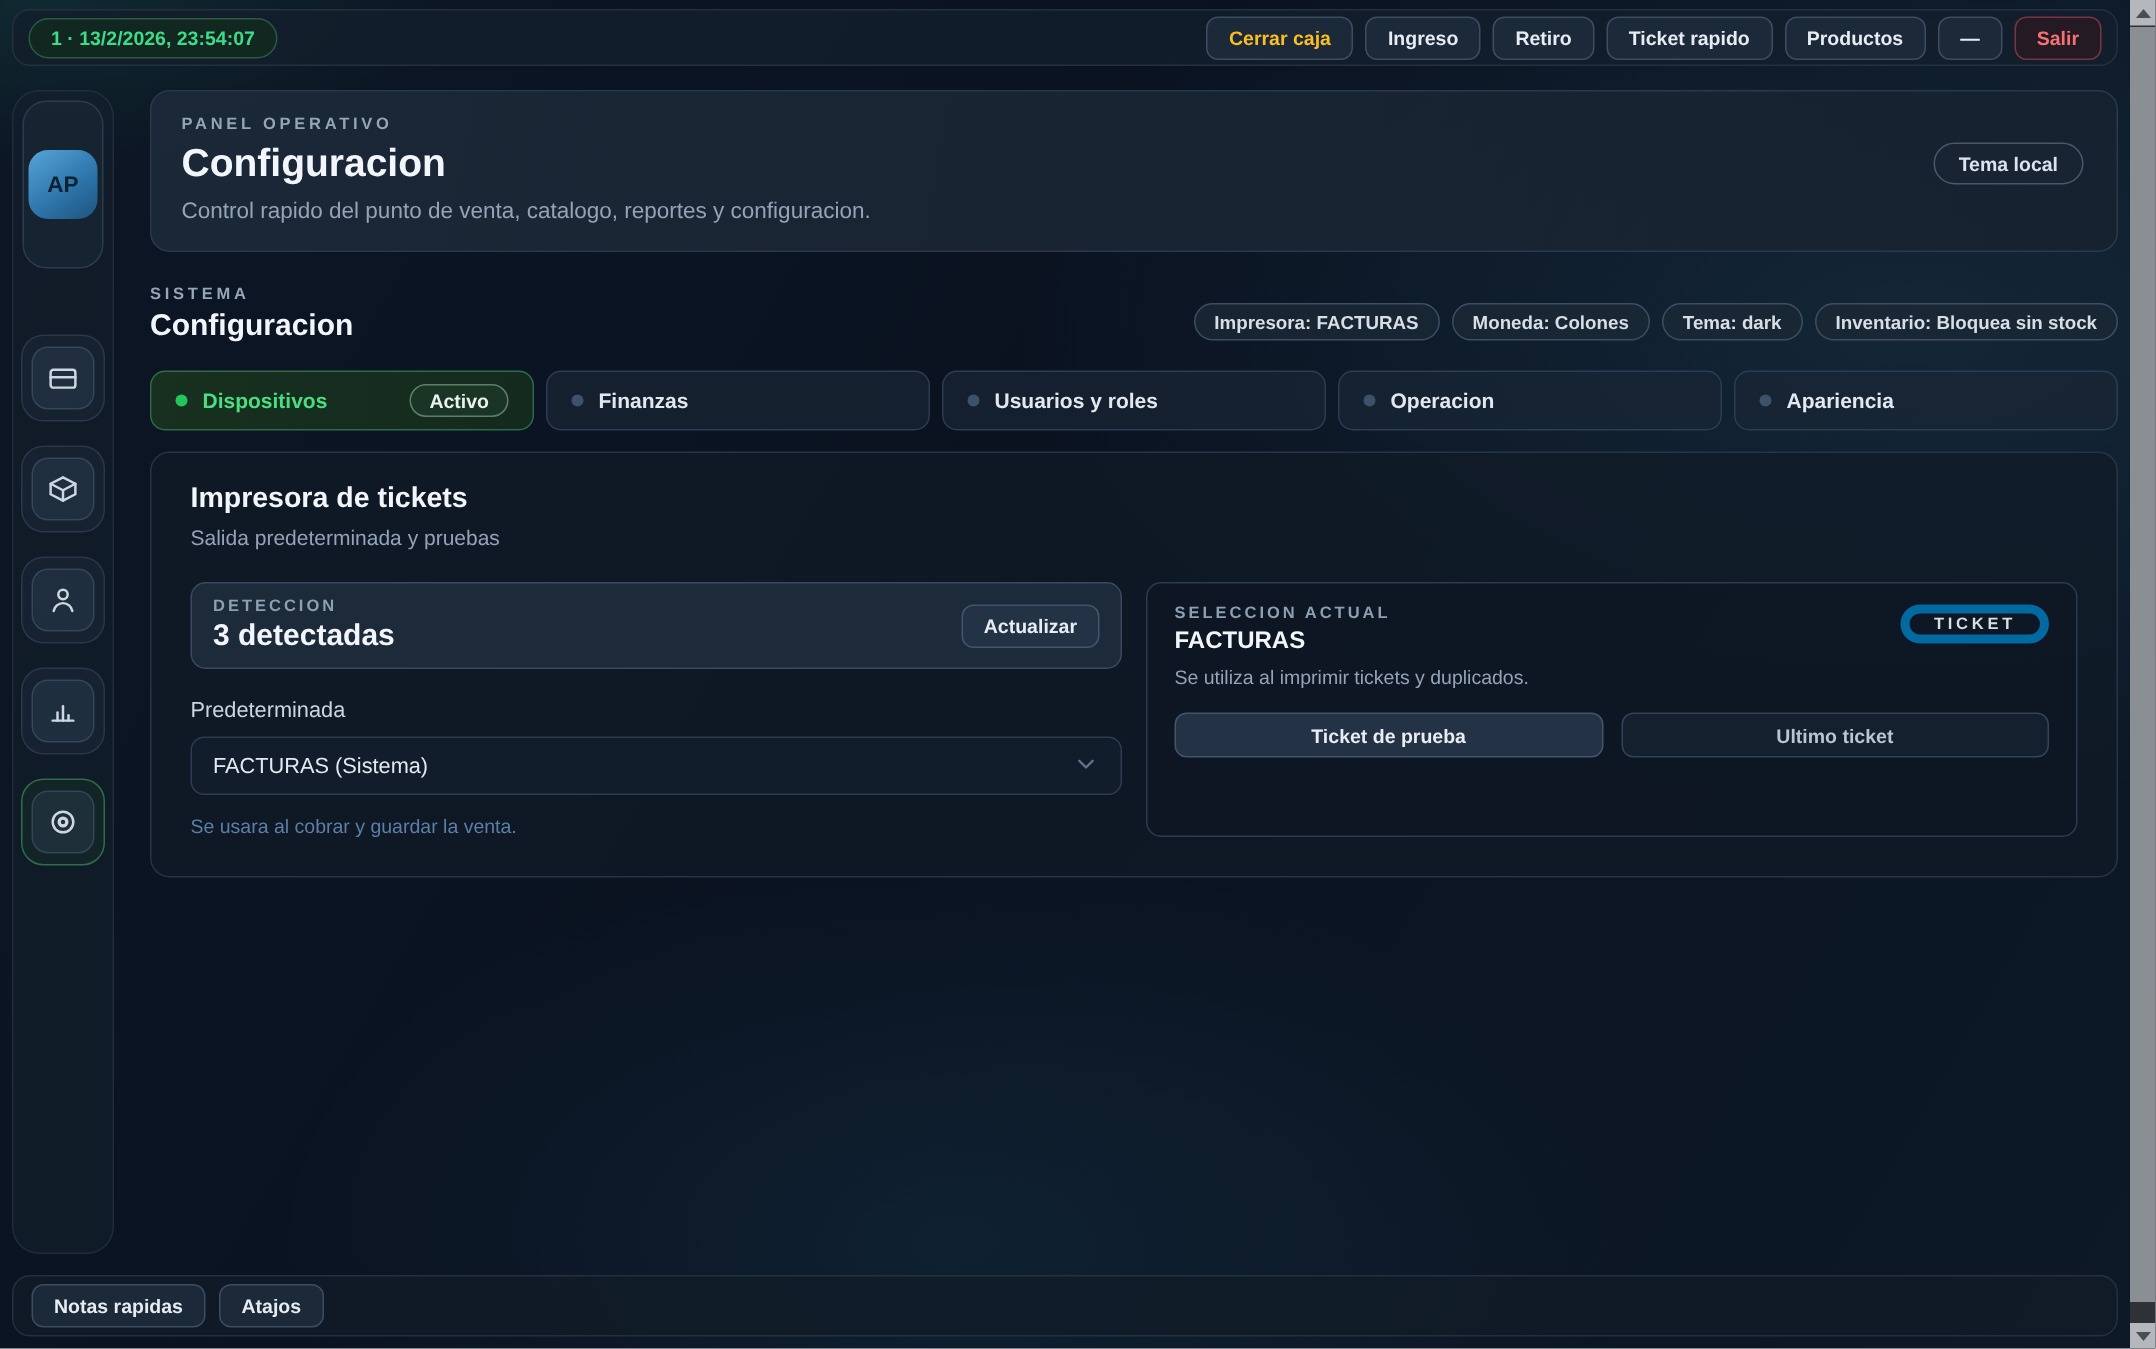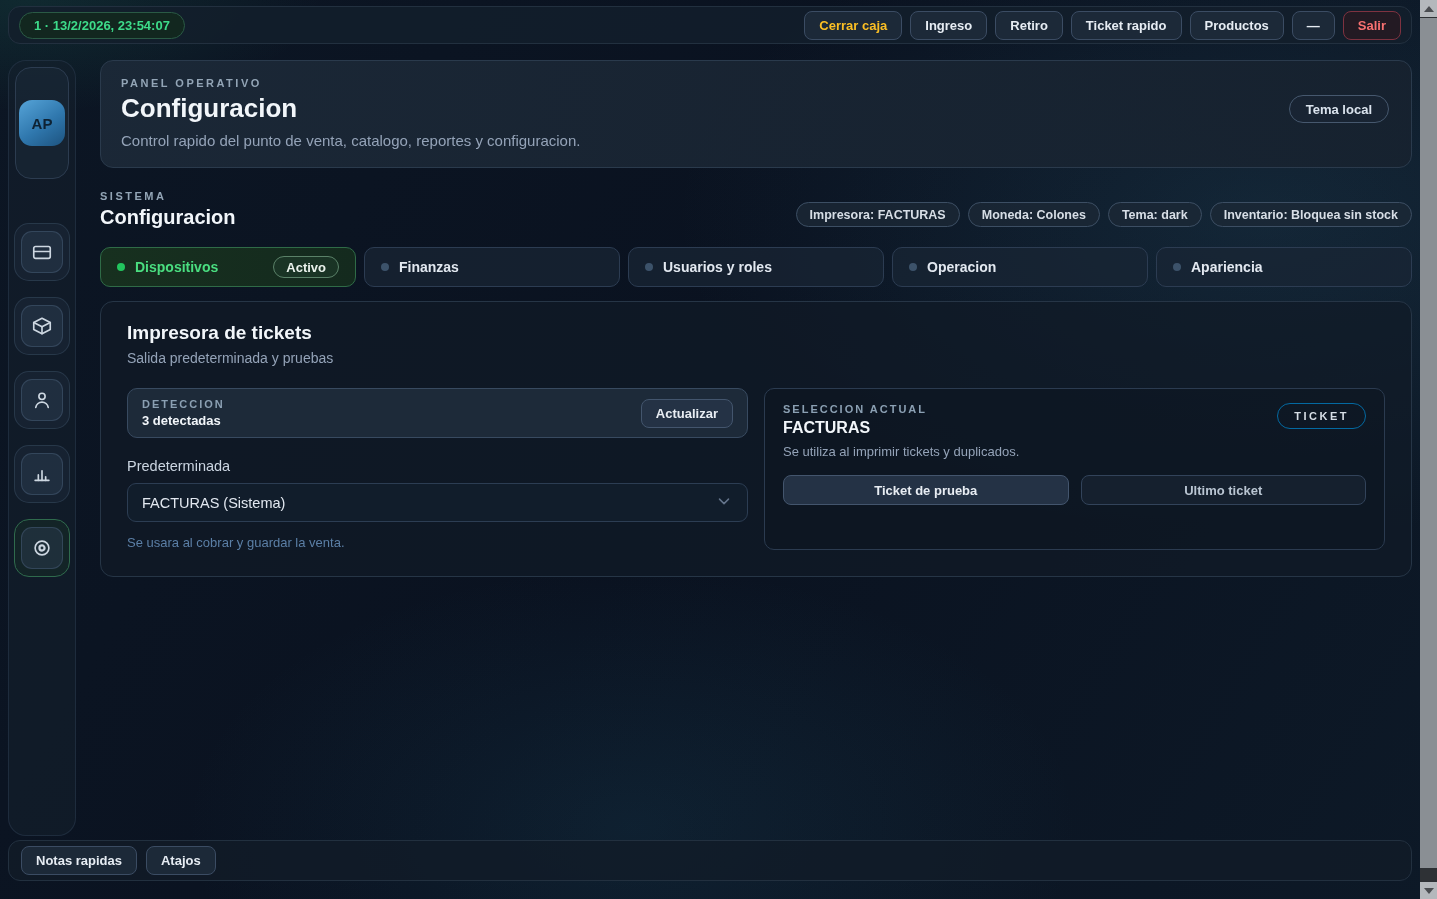--- a/index.html
+++ b/index.html
@@ -7,21 +7,21 @@
   body {
     font-family:"Liberation Sans","DejaVu Sans",sans-serif;
     color:#e2e8f0;
     background:
       radial-gradient(420px 160px at 2% 0%, rgba(52,211,153,0.10), transparent 70%),
       radial-gradient(950px 520px at 88% 24%, rgba(62,130,160,0.16), transparent 62%),
       radial-gradient(720px 420px at 44% 92%, rgba(40,115,145,0.14), transparent 62%),
       linear-gradient(120deg,#0c1624 0%,#0a1220 48%,#0d1927 100%);
     display:flex;
   }
-  .app { flex:1; display:flex; flex-direction:column; padding:6px 8px 18px 8px; min-width:0; }
+  .app { flex:1; display:flex; flex-direction:column; padding:6px 8px 8px 8px; min-width:0; }
 
   
   .topbar {
     height:38px; border-radius:12px;
     background:rgba(19,30,43,0.85); border:1px solid #22303f;
     display:flex; align-items:center; justify-content:space-between;
     padding:0 10px; flex:0 0 auto;
   }
   .session-badge {
     height:27px; display:flex; align-items:center; padding:0 14px;
@@ -129,21 +129,21 @@
   .card-title { font-size:19px; font-weight:bold; color:#f2f6fa; }
   .card-sub { font-size:14px; color:#94a3b8; margin-top:6px; }
   .card-cols { display:flex; gap:16px; margin-top:22px; }
   .col { flex:1; min-width:0; }
 
   .detect-box {
     border-radius:10px; background:#1d2a39; border:1px solid #384a60;
     padding:9px 14px; display:flex; align-items:center; justify-content:space-between;
   }
   .detect-kicker { font-size:11px; font-weight:bold; letter-spacing:2px; color:#8ba0b3; }
-  .detect-value { font-size:13px; font-weight:bold; color:#f2f6fa; margin-top:3px; }
+  .detect-value { font-size:20px; font-weight:bold; color:#f2f6fa; margin-top:3px; }
   .btn {
     height:29px; padding:0 14px; border-radius:8px; cursor:pointer;
     background:#243245; border:1px solid #43556d; color:#e8edf3;
     font-size:13px; font-weight:bold; display:flex; align-items:center; justify-content:center;
     font-family:inherit;
   }
   .field-label { font-size:14.5px; color:#cbd5e1; margin-top:20px; }
   .select {
     margin-top:9px; height:39px; border-radius:9px; cursor:pointer;
     background:#111d2b; border:1px solid #2c3d53;
@@ -153,21 +153,21 @@
   .select svg { stroke:#64748b; }
   .helper { font-size:13px; color:#5b7fa6; margin-top:13px; }
 
   .selection-box {
     border-radius:10px; background:rgba(13,22,33,0.55); border:1px solid #2b3b50;
     padding:14px 18px 16px 18px; height:100%;
   }
   .selection-head { display:flex; justify-content:space-between; align-items:flex-start; }
   .ticket-pill {
     height:26px; padding:0 16px; border-radius:999px;
-    border:1px solid #0369a1; color:#d7dee6; font-size:11px; font-weight:bold;
+    border:6px solid #0369a1; color:#d7dee6; font-size:11px; font-weight:bold;
     letter-spacing:2.5px; display:flex; align-items:center;
   }
   .selection-value { font-size:16px; font-weight:bold; color:#f2f6fa; margin-top:4px; }
   .selection-desc { font-size:13px; color:#94a3b8; margin-top:7px; }
   .selection-actions { display:flex; gap:12px; margin-top:16px; }
   .selection-actions .btn { flex:1; height:30px; }
   .btn.ghost { background:rgba(26,38,54,0.6); border-color:#32435a; color:#b9c5d2; }
 
   
   .footer {

